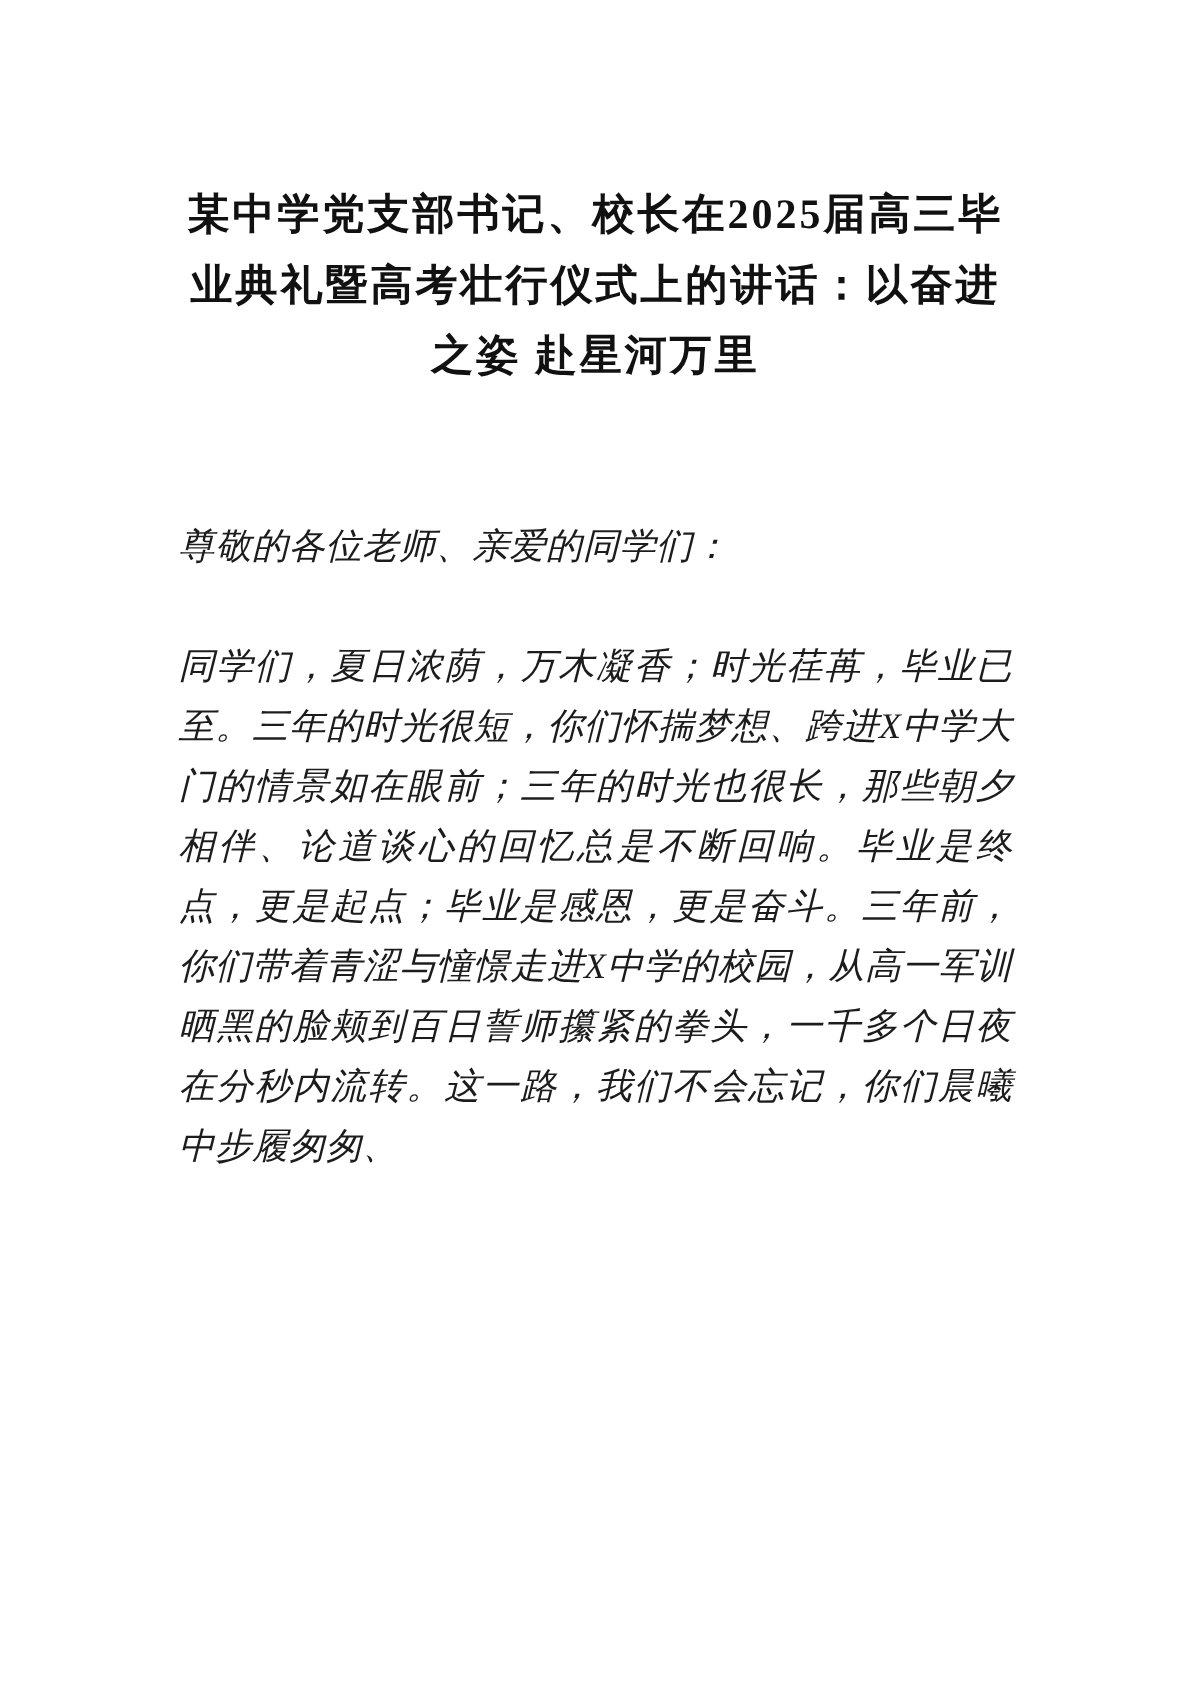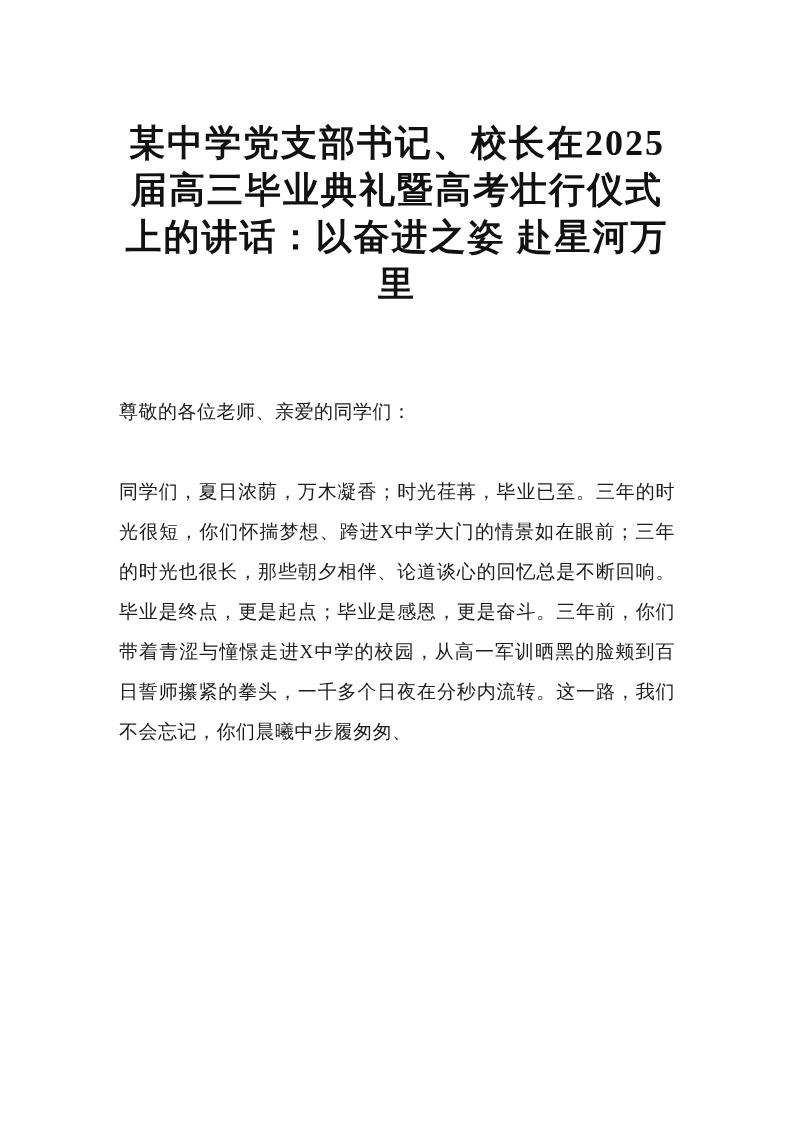--- a/index.html
+++ b/index.html
@@ -15,35 +15,36 @@
     color: #161616;
   }
   .doc-page {
     box-sizing: border-box;
     width: 793px;
     height: 1122px;
     padding: 120px 118px 0 119px;
     background: #ffffff;
   }
   .doc-title {
-    font-size: 36px;
+    font-size: 28px;
     font-weight: bold;
     line-height: 47px;
     letter-spacing: 2px;
     text-align: center;
     margin: 0 0 84px 0;
     color: #111111;
   }
   .doc-body p {
-    font-size: 19px;
+    font-size: 24px;
     line-height: 40px;
     letter-spacing: 0.5px;
     text-align: justify;
     margin: 0 0 40px 0;
     color: #1c1c1c;
+    font-style: italic;
   }
   .doc-body p:last-child {
     margin-bottom: 15px;
   }
 </style>
 </head>
 <body>
 
 <div class="doc-page">
   <h1 class="doc-title">某中学党支部书记、校长在2025届高三毕业典礼暨高考壮行仪式上的讲话：以奋进之姿 赴星河万里</h1>

